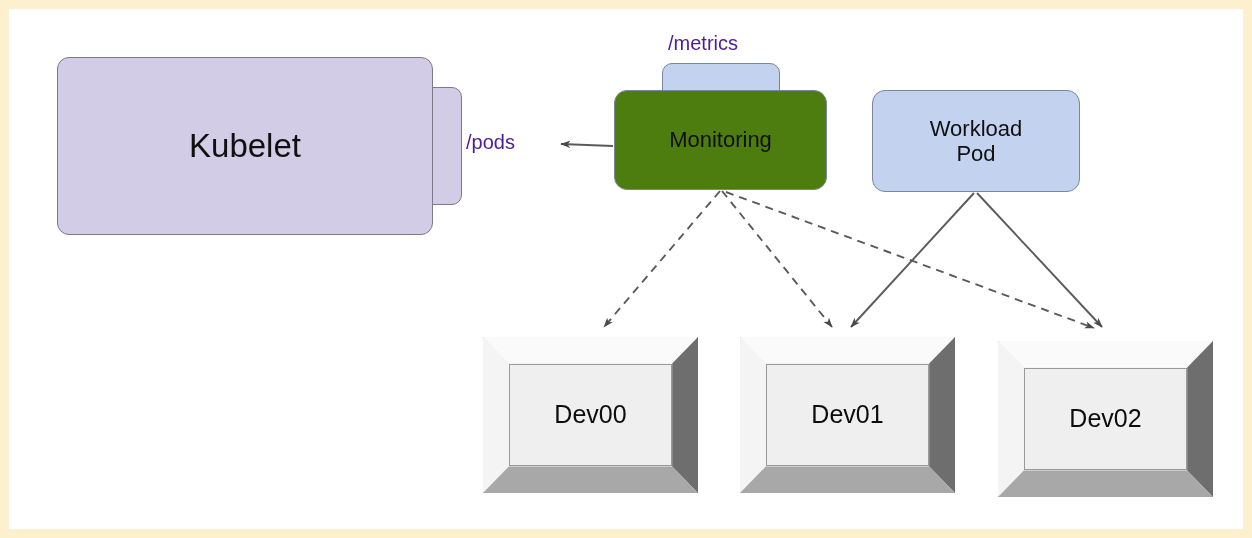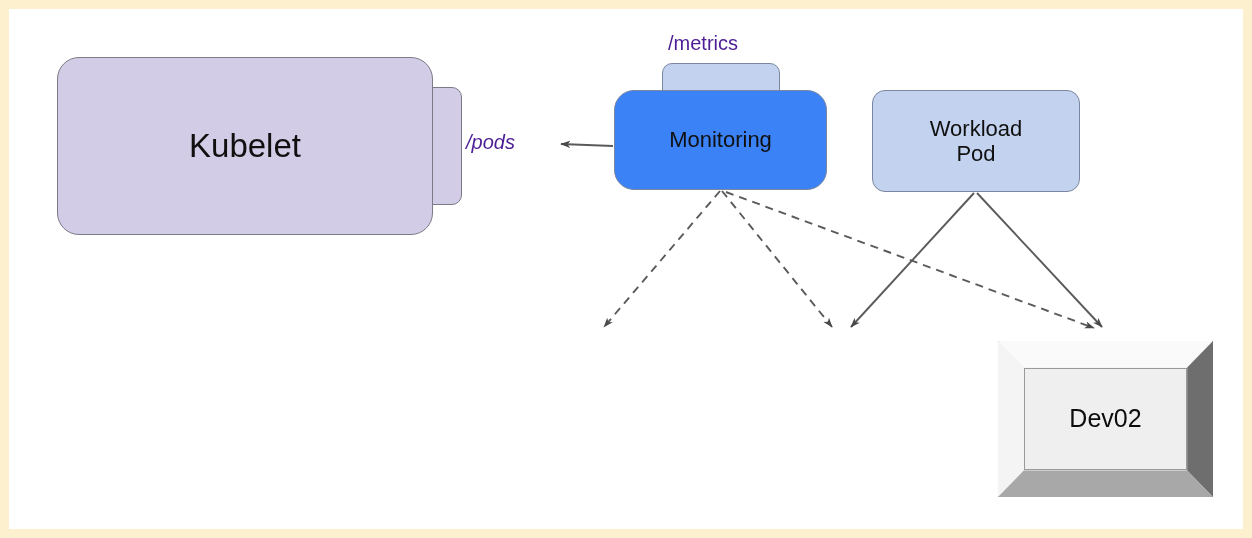--- a/index.html
+++ b/index.html
@@ -45,42 +45,42 @@
     color: #101010;
     line-height: 1.14;
   }
 
   
   .kubelet-main {
     left: 57px; top: 57px;
     width: 376px; height: 178px;
     background: #d3cce6;
     border: 1.6px solid #7b7b87;
-    border-radius: 22px;
+    border-radius: 12px;
     font-size: 33px;
     z-index: 12;
   }
   .kubelet-tab {
     position: absolute;
     left: 418px; top: 87px;
     width: 44px; height: 118px;
     background: #d3cce6;
     border: 1.6px solid #7b7b87;
     border-radius: 10px;
     box-sizing: border-box;
     z-index: 10;
   }
 
   
   .md-main {
     left: 614px; top: 90px;
     width: 213px; height: 100px;
-    background: #3b82f6;
+    background: #4d7c0f;
     border: 1.6px solid #7b87a0;
-    border-radius: 20px;
+    border-radius: 13px;
     font-size: 22px;
     z-index: 12;
   }
   .md-tab {
     position: absolute;
     left: 662px; top: 63px;
     width: 118px; height: 36px;
     background: #c3d2ee;
     border: 1.6px solid #7b87a0;
     border-radius: 10px 10px 0 0;
@@ -101,21 +101,21 @@
 
   
   .edge-label {
     position: absolute;
     font-size: 20px;
     color: #4c1d95;
     white-space: nowrap;
     z-index: 20;
   }
   .label-metrics { left: 668px; top: 32px; }
-  .label-pods   { left: 466px; top: 131px; font-style: italic; }
+  .label-pods   { left: 466px; top: 131px; }
 
   
   .devbox {
     position: absolute;
     width: 215px;
     height: 156px;
     z-index: 12;
   }
   .devbox .outer {
     position: absolute;
@@ -230,21 +230,45 @@
 
   <div class="edge-label label-pods">/pods</div>
 
   <div class="node wp-main">
     <span>
       <span>Workload</span><br>
       <span>Pod</span>
     </span>
   </div>
 
-
+  <div class="devbox" style="left:483px; top:337px;">
+    <div class="outer"></div>
+    <div class="bevel">
+      <div class="bv-top"></div>
+      <div class="bv-left"></div>
+      <div class="bv-right"></div>
+      <div class="bv-bottom"></div>
+    </div>
+    <div class="panel">
+      <span>Dev00</span>
+    </div>
+  </div>
+
+  <div class="devbox" style="left:740px; top:337px;">
+    <div class="outer"></div>
+    <div class="bevel">
+      <div class="bv-top"></div>
+      <div class="bv-left"></div>
+      <div class="bv-right"></div>
+      <div class="bv-bottom"></div>
+    </div>
+    <div class="panel">
+      <span>Dev01</span>
+    </div>
+  </div>
 
   <div class="devbox" style="left:998px; top:341px;">
     <div class="outer"></div>
     <div class="bevel">
       <div class="bv-top"></div>
       <div class="bv-left"></div>
       <div class="bv-right"></div>
       <div class="bv-bottom"></div>
     </div>
     <div class="panel">

